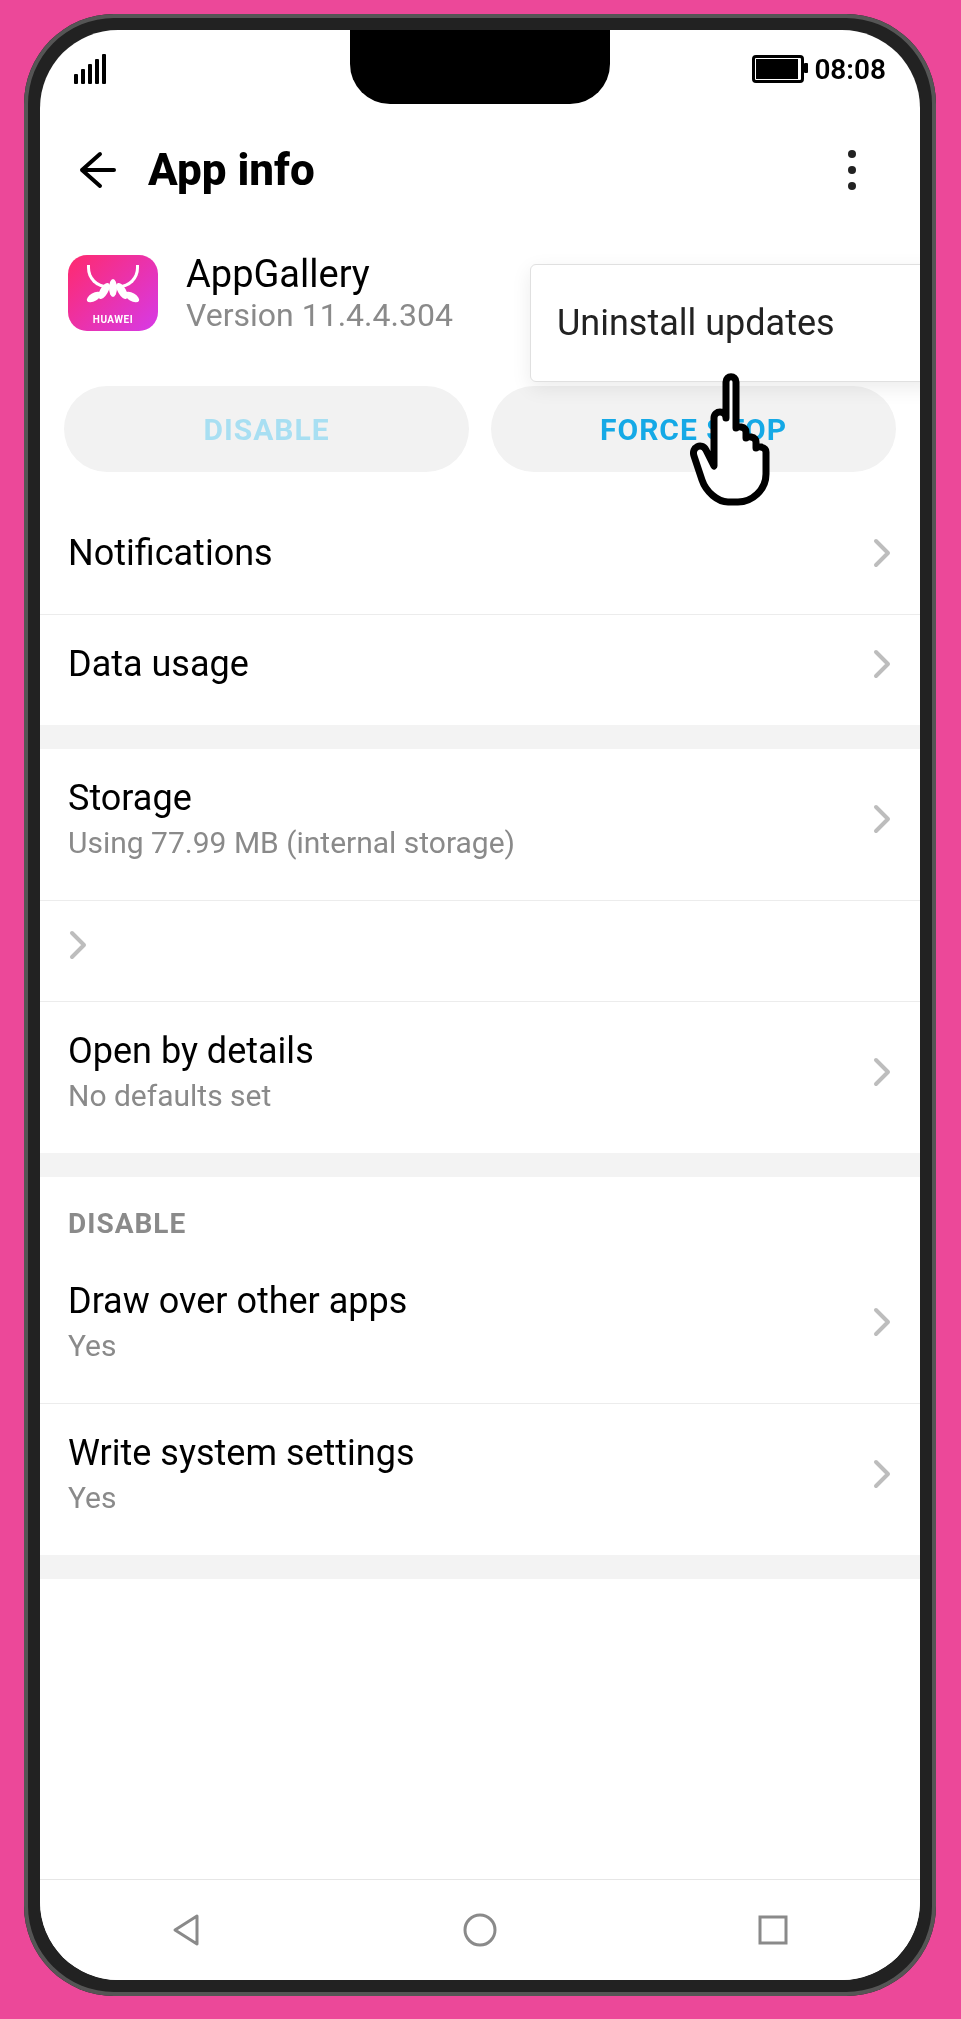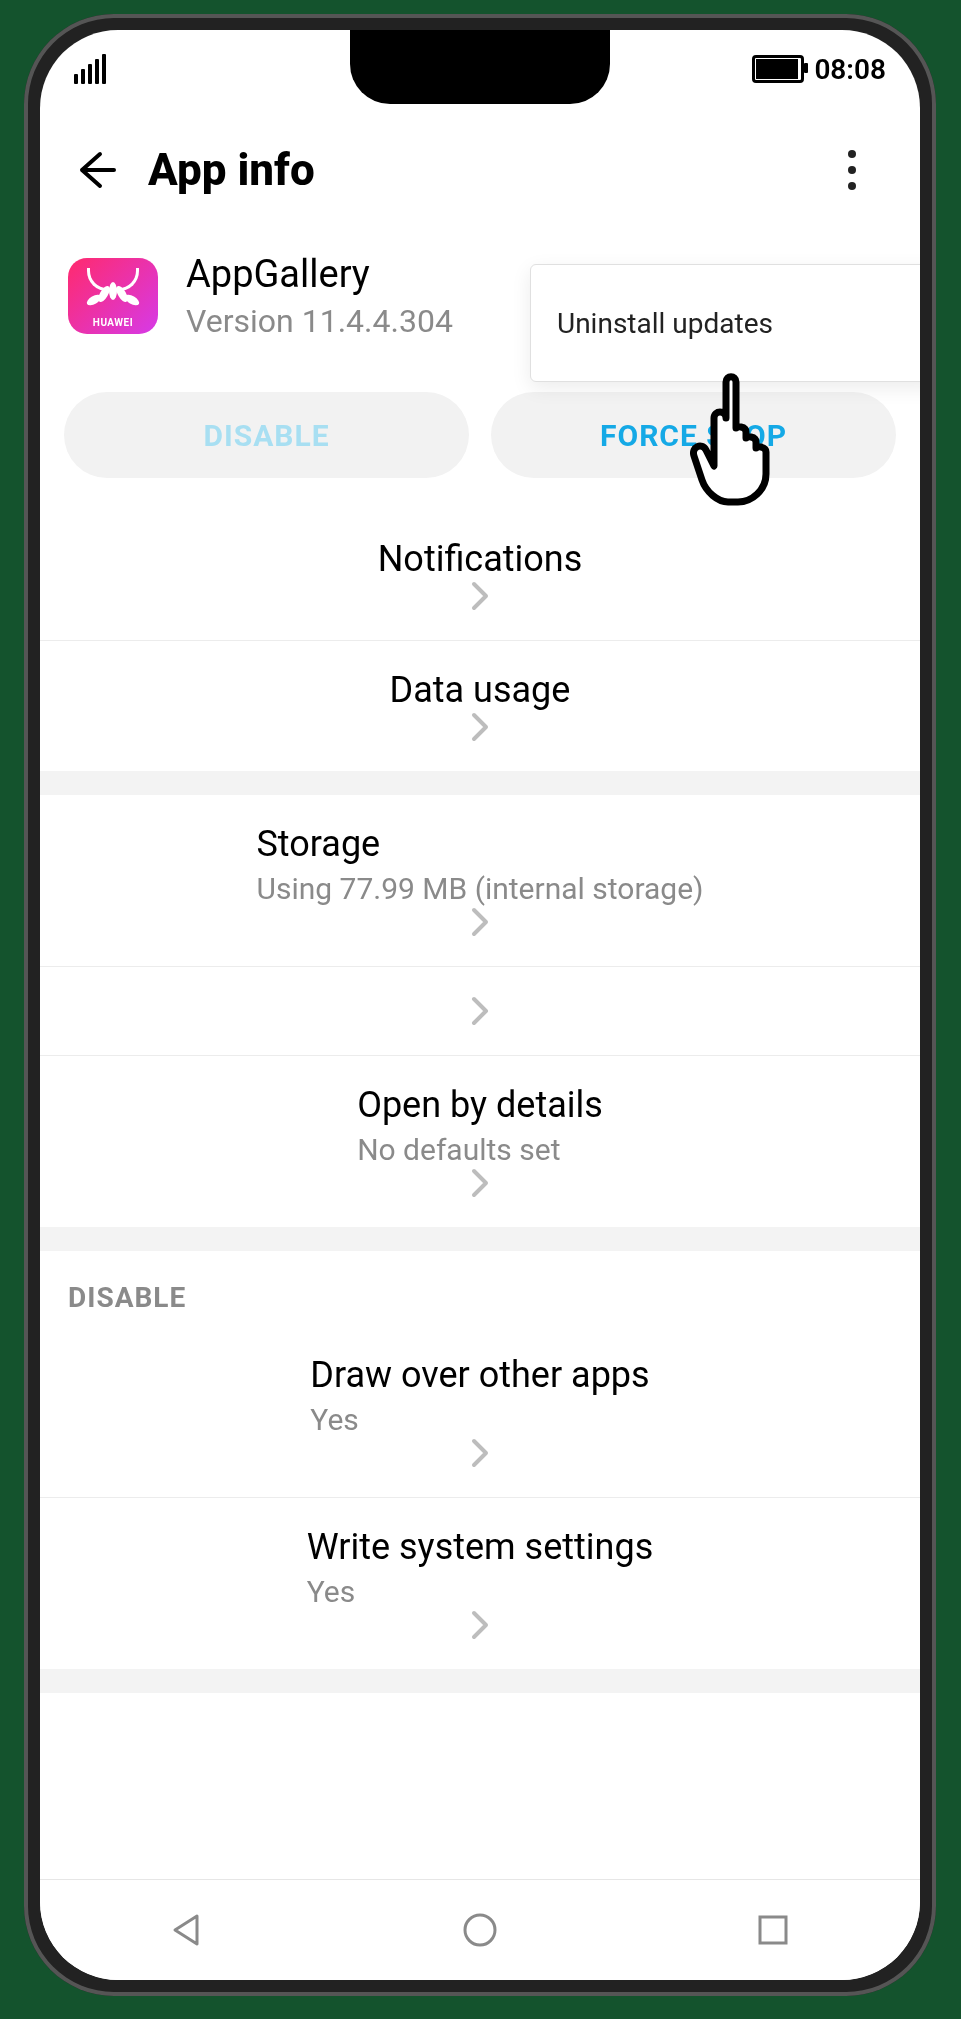--- a/index.html
+++ b/index.html
@@ -1,16 +1,16 @@
 <!DOCTYPE html>
 <html><head>
 <meta charset="utf-8">
 <style>
   html,body{margin:0;padding:0;background:#8a8aa0;font-family:-apple-system,BlinkMacSystemFont,"Segoe UI",Roboto,sans-serif;}
-  .stage{width:961px;height:2019px;position:relative;margin:0 auto;background:#14532d;}
+  .stage{width:961px;height:2019px;position:relative;margin:0 auto;background:#ec4899;}
   .phone{position:absolute;left:24px;top:14px;width:912px;height:1982px;border-radius:90px;background:#222;box-shadow:0 0 0 4px #555 inset;}
   .screen{position:absolute;left:16px;top:16px;right:16px;bottom:16px;border-radius:78px;background:#fff;overflow:hidden;}
   .notch{position:absolute;top:-4px;left:50%;transform:translateX(-50%);width:260px;height:78px;background:#000;border-bottom-left-radius:40px;border-bottom-right-radius:40px;z-index:50;}
   .status-bar{height:78px;display:flex;align-items:center;justify-content:space-between;padding:0 34px 0 34px;font-size:28px;font-weight:600;color:#000;}
   .status-left,.status-right{display:flex;align-items:center;gap:10px;}
   .signal{display:flex;align-items:flex-end;gap:3px;}
   .signal span{width:4px;background:#000;border-radius:1px;}
   .signal span:nth-child(1){height:10px;}
   .signal span:nth-child(2){height:15px;}
   .signal span:nth-child(3){height:20px;}
@@ -22,32 +22,32 @@
   .header{display:flex;align-items:center;padding:34px 40px 30px 28px;}
   .back-arrow{width:56px;height:56px;display:flex;align-items:center;justify-content:center;cursor:pointer;}
   .title{font-size:44px;font-weight:800;margin-left:24px;flex:1;color:#000;}
   .overflow{width:56px;height:56px;display:flex;flex-direction:column;align-items:center;justify-content:center;gap:8px;cursor:pointer;}
   .overflow span{width:8px;height:8px;border-radius:50%;background:#222;}
   .app-row{display:flex;align-items:center;padding:24px 28px 24px 28px;gap:28px;}
   .app-icon{width:90px;height:76px;border-radius:19px;background:linear-gradient(135deg,#ff2a6d 0%,#d63ae8 100%);position:relative;display:flex;align-items:center;justify-content:center;}
   .app-icon-bag{position:absolute;top:10px;width:46px;height:20px;border:3px solid #fff;border-top:none;border-radius:0 0 20px 20px;}
   .app-icon-petals{position:absolute;bottom:26px;width:58px;height:30px;}
   .app-icon-text{position:absolute;bottom:6px;font-size:10px;color:#fff;font-weight:700;letter-spacing:0.5px;}
-  .app-meta{display:flex;flex-direction:column;gap:6px;}
+  .app-meta{display:flex;flex-direction:column;gap:0;}
   .app-name{font-size:38px;color:#000;}
   .app-version{font-size:32px;color:#8a8a8a;}
   .action-row{display:flex;gap:22px;padding:28px 24px 32px 24px;}
   .pill{flex:1;height:86px;border-radius:43px;background:#f2f2f2;display:flex;align-items:center;justify-content:center;font-size:30px;font-weight:700;letter-spacing:1px;cursor:pointer;}
   .pill.disabled{color:#a8dff2;}
   .pill.enabled{color:#15a9e6;}
-  .popup{position:absolute;left:490px;top:234px;width:358px;height:116px;background:#fff;border:1px solid #e0e0e0;border-radius:6px;box-shadow:0 6px 20px rgba(0,0,0,0.08);display:flex;align-items:center;padding:0 26px;font-size:28px;color:#222;z-index:60;cursor:pointer;}
+  .popup{position:absolute;left:490px;top:234px;width:358px;height:116px;background:#fff;border:1px solid #e0e0e0;border-radius:6px;box-shadow:0 6px 20px rgba(0,0,0,0.08);display:flex;align-items:center;padding:0 26px;font-size:36px;color:#222;z-index:60;cursor:pointer;}
   .hand{position:absolute;left:648px;top:340px;z-index:70;pointer-events:none;}
   .section{background:#fff;}
   .gap{height:24px;background:#f3f3f3;}
-  .row{padding:28px 28px 28px 28px;display:flex;align-items:center;justify-content:space-between;border-bottom:1px solid #ececec;cursor:pointer;flex-direction:column;}
+  .row{padding:28px 28px 40px 28px;display:flex;align-items:center;justify-content:space-between;border-bottom:1px solid #ececec;cursor:pointer;}
   .row:last-child{border-bottom:none;}
   .row-main{display:flex;flex-direction:column;gap:6px;flex:1;}
   .row-title{font-size:36px;color:#000;}
   .row-sub{font-size:30px;color:#8a8a8a;}
   .chev{color:#bdbdbd;font-size:0;}
   .section-label{font-size:28px;font-weight:700;letter-spacing:1px;color:#8a8a8a;padding:30px 28px 12px 28px;}
   .navbar{position:absolute;bottom:0;left:0;right:0;height:100px;border-top:1px solid #e6e6e6;background:#fff;display:flex;align-items:center;justify-content:space-around;border-bottom-left-radius:78px;border-bottom-right-radius:78px;}
   .nav-btn{width:80px;height:60px;display:flex;align-items:center;justify-content:center;cursor:pointer;}
   .content{position:absolute;top:0;left:0;right:0;bottom:100px;overflow:hidden;}
   .scroll-area{padding-bottom:8px;}

